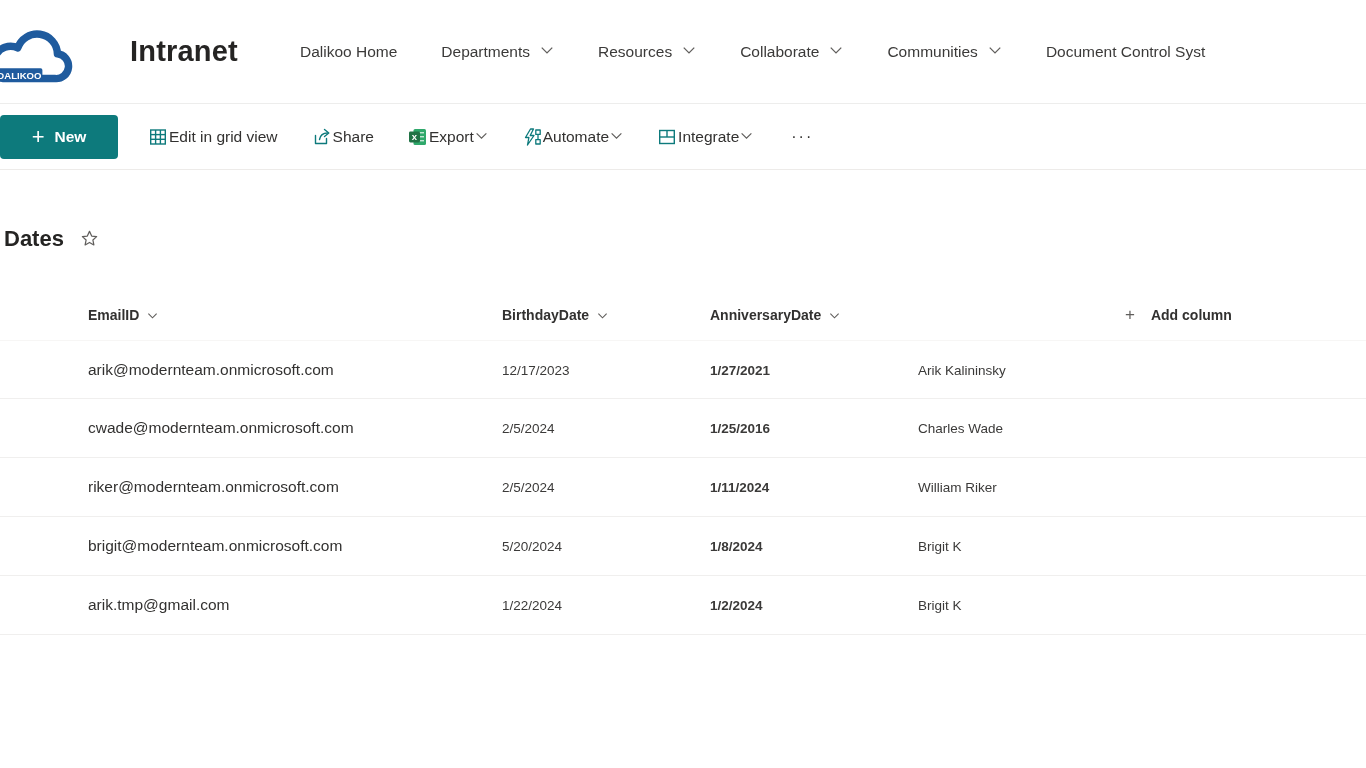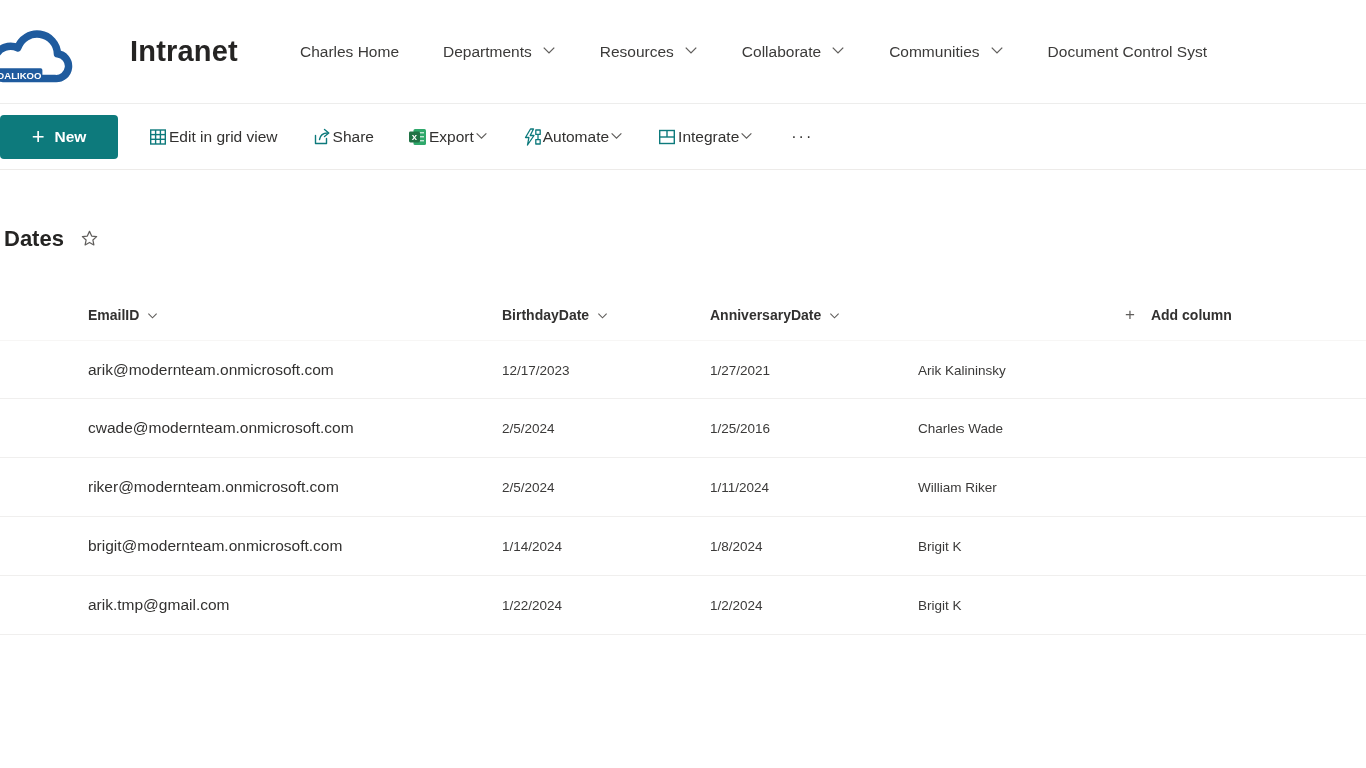--- a/index.html
+++ b/index.html
@@ -43,39 +43,39 @@
   .col-username    { left:918px; }
   .col-add         { left:1125px; }
   .th-add { font-weight:bold; }
   .th-add .plus { color:#605e5c; font-weight:normal; font-size:17px; margin-right:8px; }
 
   .trow { position:relative; height:59px; border-bottom:1px solid #f0efee; cursor:pointer;padding-left:8px; }
   .trow:first-child { border-top:1px solid #f7f6f5; }
   .cell { position:absolute; top:50%; transform:translateY(-50%); white-space:nowrap; }
   .c-email       { left:88px;  font-size:15.5px; color:#323130; }
   .c-birthday    { left:502px; font-size:13.5px; color:#3b3a39; }
-  .c-anniversary { left:710px; font-size:13.5px; color:#3b3a39; }
+  .c-anniversary { left:710px; font-size:13.5px; color:#3b3a39;font-weight:bold; }
   .c-username    { left:918px; font-size:13.5px; color:#3b3a39; }
 </style>
 </head>
 <body>
 
 <header class="topnav">
   <div class="logo-wrap">
     <svg width="92" height="86" viewBox="0 0 52 46">
       <path d="M41.5 24a11.5 11.5 0 0 0-22.4-3.3A9 9 0 1 0 11 38h29a7 7 0 0 0 1.5-14z" fill="#fff" stroke="#1f5b9e" stroke-width="4.2" stroke-linejoin="round"></path>
       <rect x="7" y="32.2" width="26" height="7.6" rx="1" fill="#1f5b9e"></rect>
       <text x="20" y="38" text-anchor="middle" font-size="5.4" font-weight="bold" fill="#ffffff" font-family="Liberation Sans, sans-serif">DALIKOO</text>
     </svg>
   </div>
   <div class="site-title">Intranet</div>
 
   <nav class="nav-items">
     <div class="nav-item">
-      <span>Charles Home</span>
+      <span>Dalikoo Home</span>
     </div>
     <div class="nav-item">
       <span>Departments</span>
       <span class="chev">
         <svg width="14" height="14" viewBox="0 0 12 12">
             <path d="M1.5 4l4.5 4.5L10.5 4" fill="none" stroke="currentColor" stroke-width="1.1"></path>
           </svg>
       </span>
     </div>
     <div class="nav-item">
@@ -245,21 +245,21 @@
 
   <div class="trow">
     <span class="cell c-email">riker@modernteam.onmicrosoft.com</span>
     <span class="cell c-birthday">2/5/2024</span>
     <span class="cell c-anniversary">1/11/2024</span>
     <span class="cell c-username">William Riker</span>
   </div>
 
   <div class="trow">
     <span class="cell c-email">brigit@modernteam.onmicrosoft.com</span>
-    <span class="cell c-birthday">1/14/2024</span>
+    <span class="cell c-birthday">5/20/2024</span>
     <span class="cell c-anniversary">1/8/2024</span>
     <span class="cell c-username">Brigit K</span>
   </div>
 
   <div class="trow">
     <span class="cell c-email">arik.tmp@gmail.com</span>
     <span class="cell c-birthday">1/22/2024</span>
     <span class="cell c-anniversary">1/2/2024</span>
     <span class="cell c-username">Brigit K</span>
   </div>

